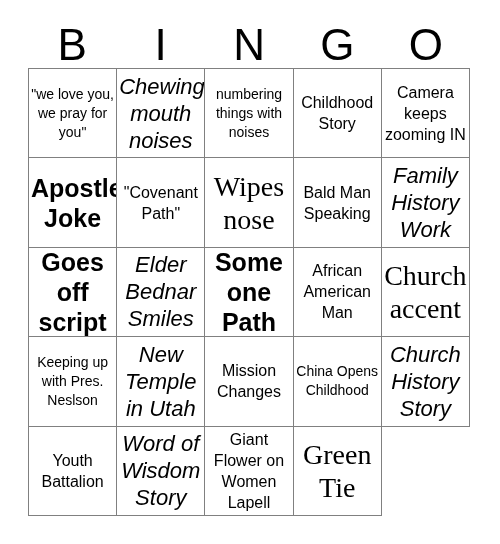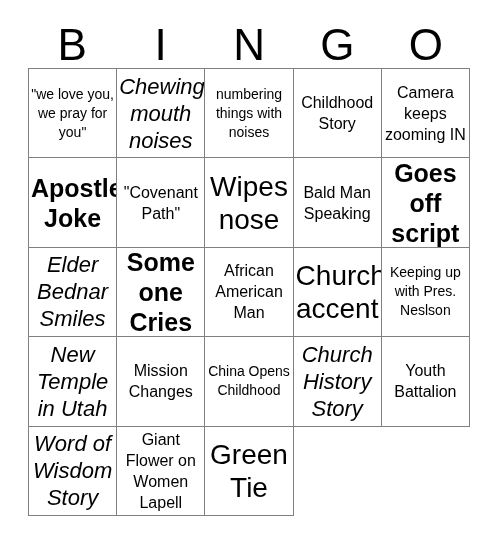--- a/index.html
+++ b/index.html
@@ -77,21 +77,21 @@
     display: block;
     width: 100%;
     text-align: center;
     color: #000000;
     font-family: "Liberation Sans", sans-serif;
     font-weight: normal;
     white-space: pre-line;
   }
 
   
-  .fs-xxl .cell-text { font-size: 28px; line-height: 33px; }
+  .fs-xxl .cell-text { font-size: 28px; line-height: 33px; font-family: Liberation Serif, serif; }
   .fs-xl  .cell-text { font-size: 25px; line-height: 30px; font-weight: bold; }
   .fs-lg  .cell-text { font-size: 22px; line-height: 27px; font-style: italic; }
   .fs-md  .cell-text { font-size: 16px; line-height: 21px; }
   .fs-sm  .cell-text { font-size: 16px; line-height: 21px; }
   .fs-xs  .cell-text { font-size: 14px; line-height: 19px; }
 </style>
 </head>
 <body>
 
 <div id="card-root">
@@ -127,29 +127,32 @@
       </div>
     <div class="bingo-cell fs-sm">
         <span class="cell-text">"Covenant Path"</span>
       </div>
     <div class="bingo-cell fs-xxl">
         <span class="cell-text">Wipes nose</span>
       </div>
     <div class="bingo-cell fs-md">
         <span class="cell-text">Bald Man Speaking</span>
       </div>
+    <div class="bingo-cell fs-lg">
+        <span class="cell-text">Family History Work</span>
+      </div>
 
     <div class="bingo-cell fs-xl">
         <span class="cell-text">Goes off script</span>
       </div>
     <div class="bingo-cell fs-lg">
         <span class="cell-text">Elder Bednar Smiles</span>
       </div>
     <div class="bingo-cell fs-xl">
-        <span class="cell-text">Some one Cries</span>
+        <span class="cell-text">Some one Path</span>
       </div>
     <div class="bingo-cell fs-md">
         <span class="cell-text">African American Man</span>
       </div>
     <div class="bingo-cell fs-xxl">
         <span class="cell-text">Church accent</span>
       </div>
 
     <div class="bingo-cell fs-xs">
         <span class="cell-text">Keeping up with Pres. Neslson</span>

